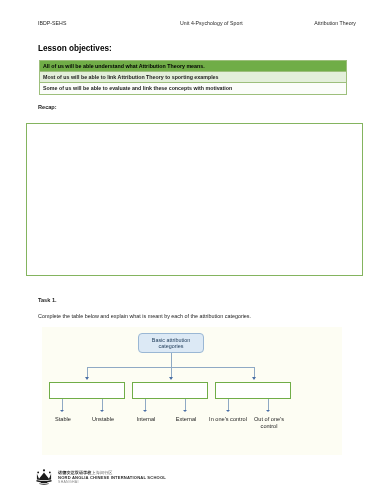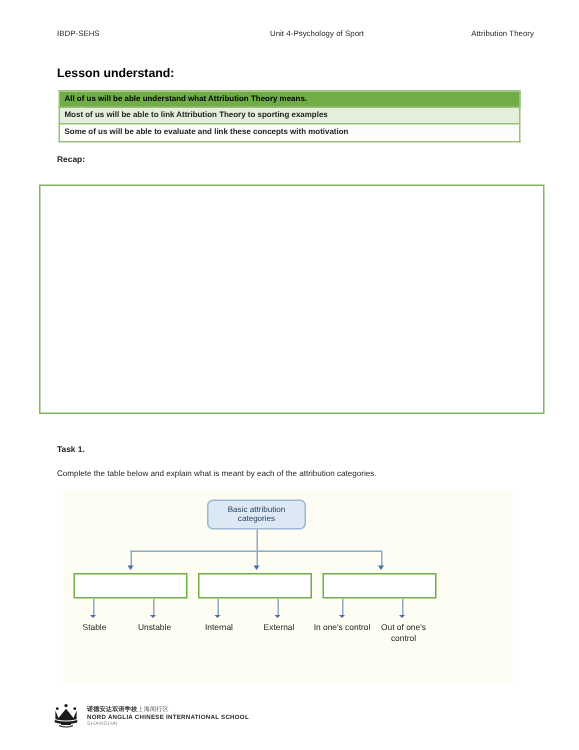--- a/index.html
+++ b/index.html
@@ -265,21 +265,21 @@
 <body>
 
 <div class="page">
 
   <div class="doc-header">
     <span class="hdr-left">IBDP-SEHS</span>
     <span class="hdr-center">Unit 4-Psychology of Sport</span>
     <span class="hdr-right">Attribution Theory</span>
   </div>
 
-  <div class="objectives-title">Lesson understand:</div>
+  <div class="objectives-title">Lesson objectives:</div>
 
   <table class="objectives-table">
     <tbody>
       <tr class="obj-row-all">
         <td>All of us will be able understand what Attribution Theory means.</td>
       </tr>
       <tr class="obj-row-most">
         <td>Most of us will be able to link Attribution Theory to sporting examples</td>
       </tr>
       <tr class="obj-row-some">

